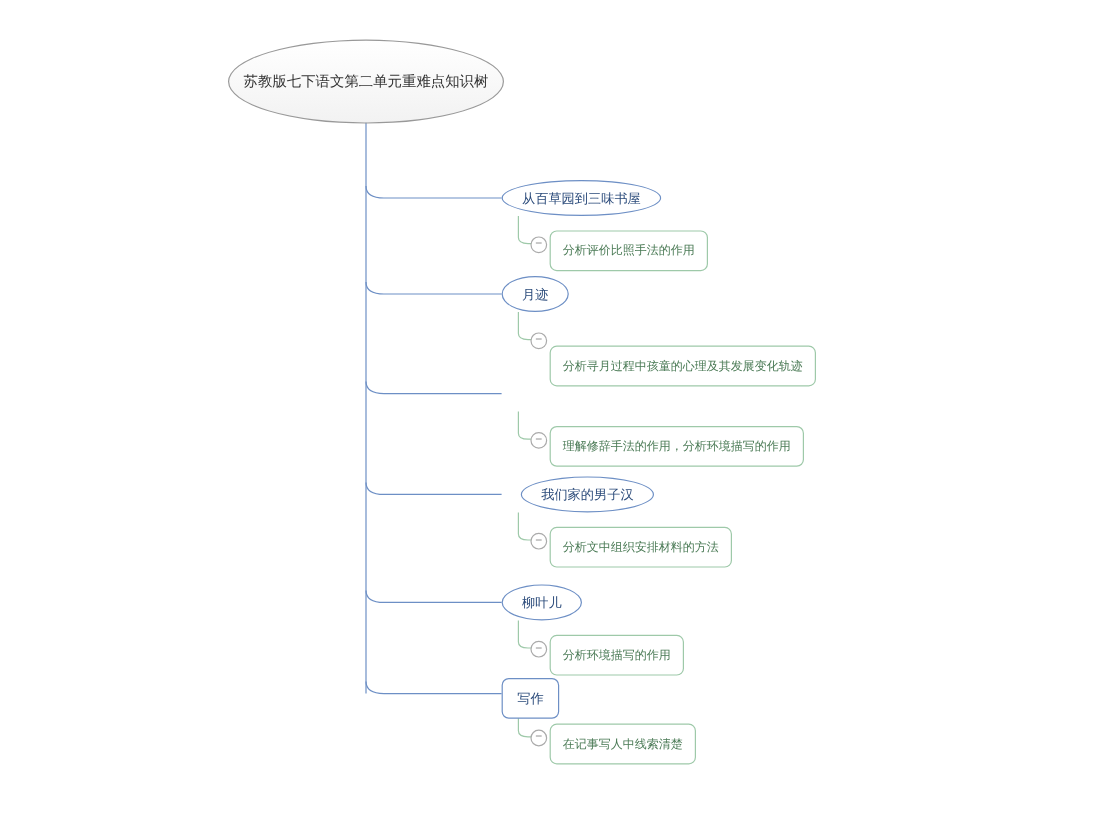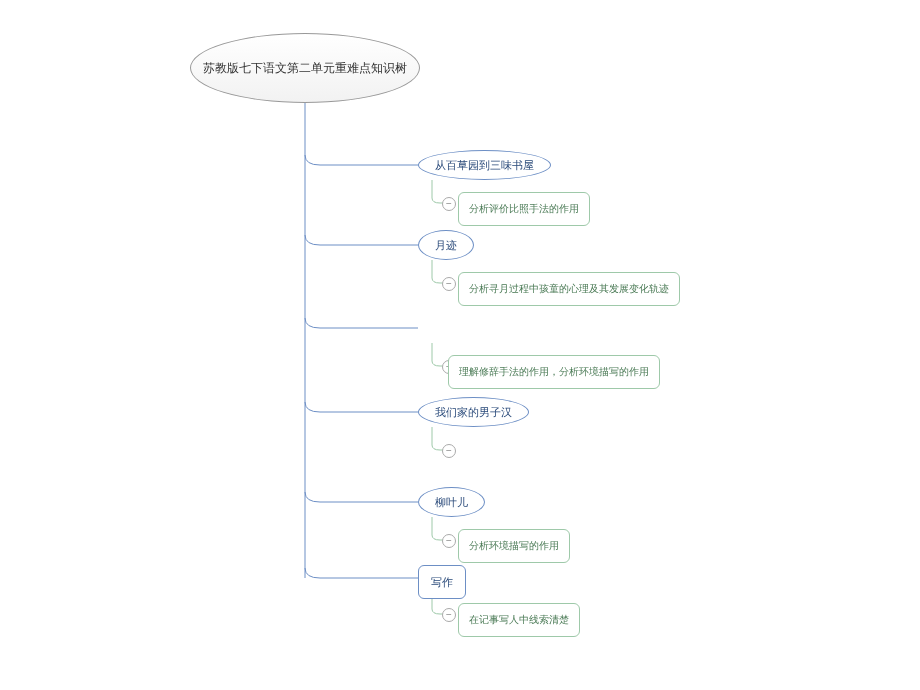--- a/index.html
+++ b/index.html
@@ -122,33 +122,36 @@
   </div>
   <div class="collapse" style="left:442px; top:197px;">−</div>
   <div class="node leaf" style="left:458px; top:192px;">
     <span>分析评价比照手法的作用</span>
   </div>
 
   <div class="node topic" style="left:418px; top:230px;">
     <span>月迹</span>
   </div>
   <div class="collapse" style="left:442px; top:277px;">−</div>
-  <div class="node leaf" style="left:458px; top:272px;">
+  <div class="node leaf" style="left:458px; top:288px;">
     <span>分析寻月过程中孩童的心理及其发展变化轨迹</span>
   </div>
 
   <div class="collapse" style="left:442px; top:360px;">−</div>
-  <div class="node leaf" style="left:448px; top:355px;justify-content:center;">
+  <div class="node leaf" style="left:458px; top:355px;justify-content:center;">
     <span>理解修辞手法的作用，分析环境描写的作用</span>
   </div>
 
-  <div class="node topic" style="left:418px; top:397px;">
+  <div class="node topic" style="left:434px; top:397px;">
     <span>我们家的男子汉</span>
   </div>
   <div class="collapse" style="left:442px; top:444px;">−</div>
+  <div class="node leaf" style="left:458px; top:439px;">
+    <span>分析文中组织安排材料的方法</span>
+  </div>
 
   <div class="node topic" style="left:418px; top:487px;align-items:center;">
     <span>柳叶儿</span>
   </div>
   <div class="collapse" style="left:442px; top:534px;">−</div>
   <div class="node leaf" style="left:458px; top:529px;">
     <span>分析环境描写的作用</span>
   </div>
 
   <div class="node topic-rect" style="left:418px; top:565px;">

